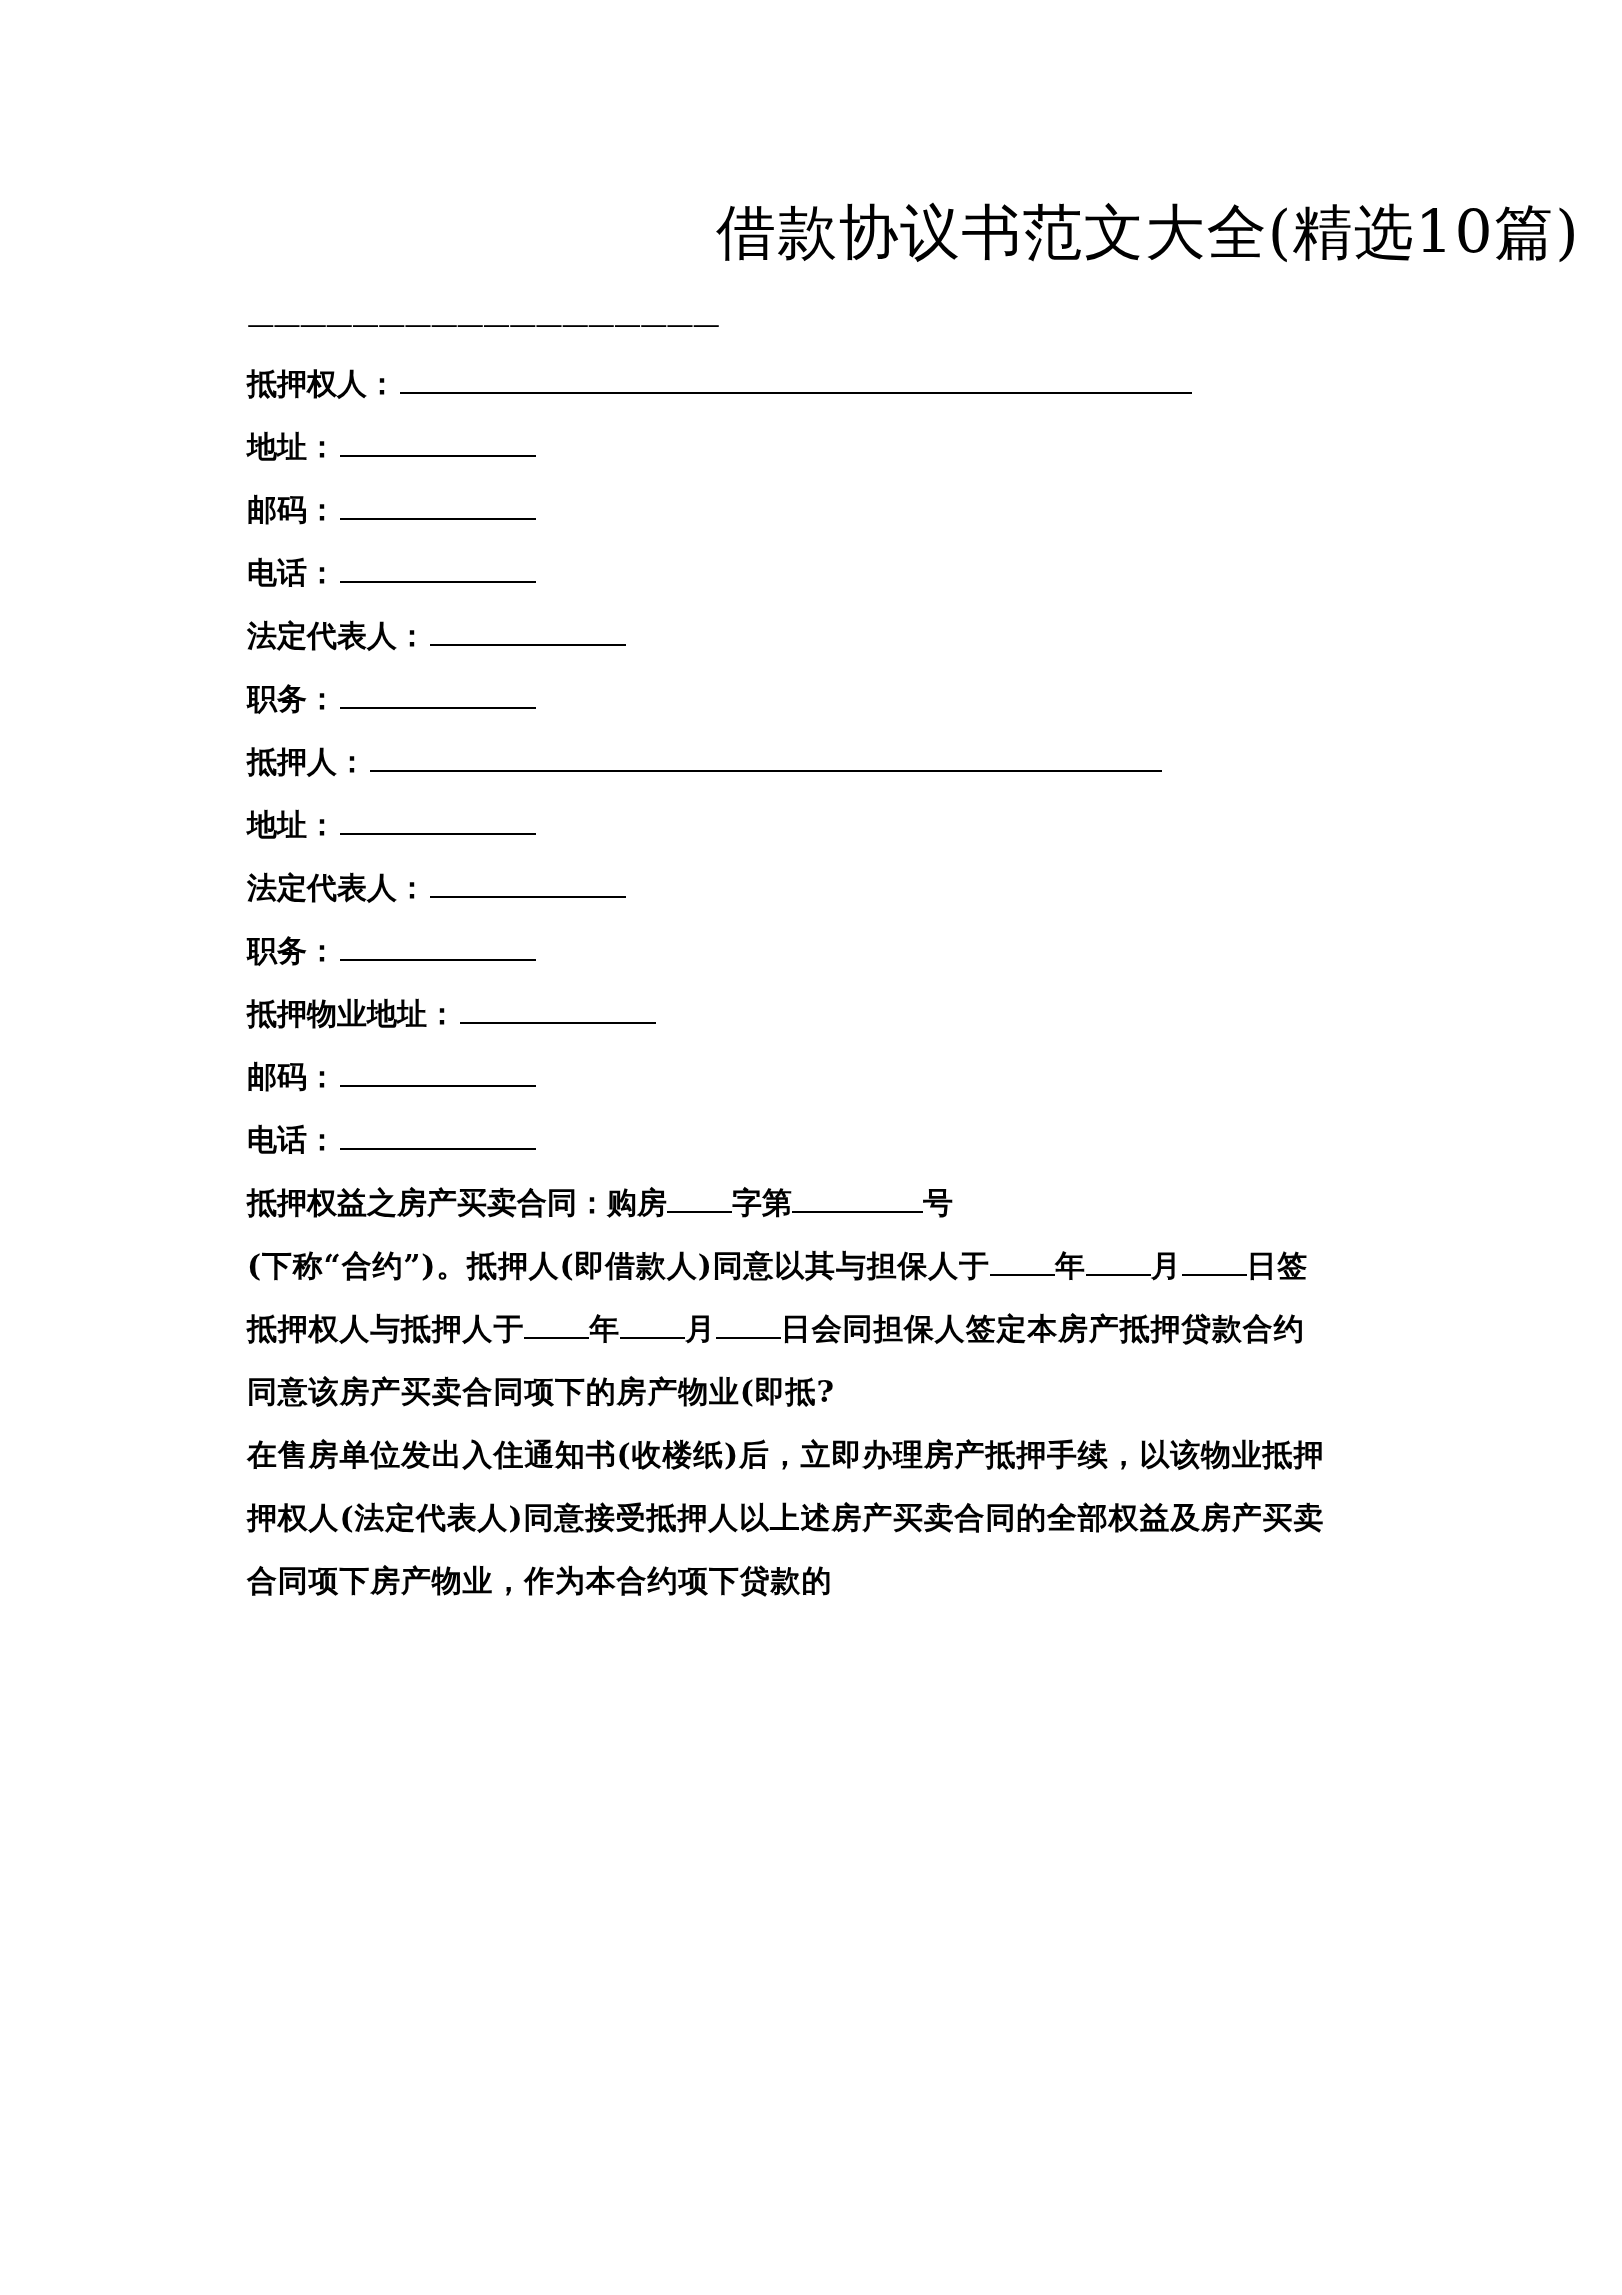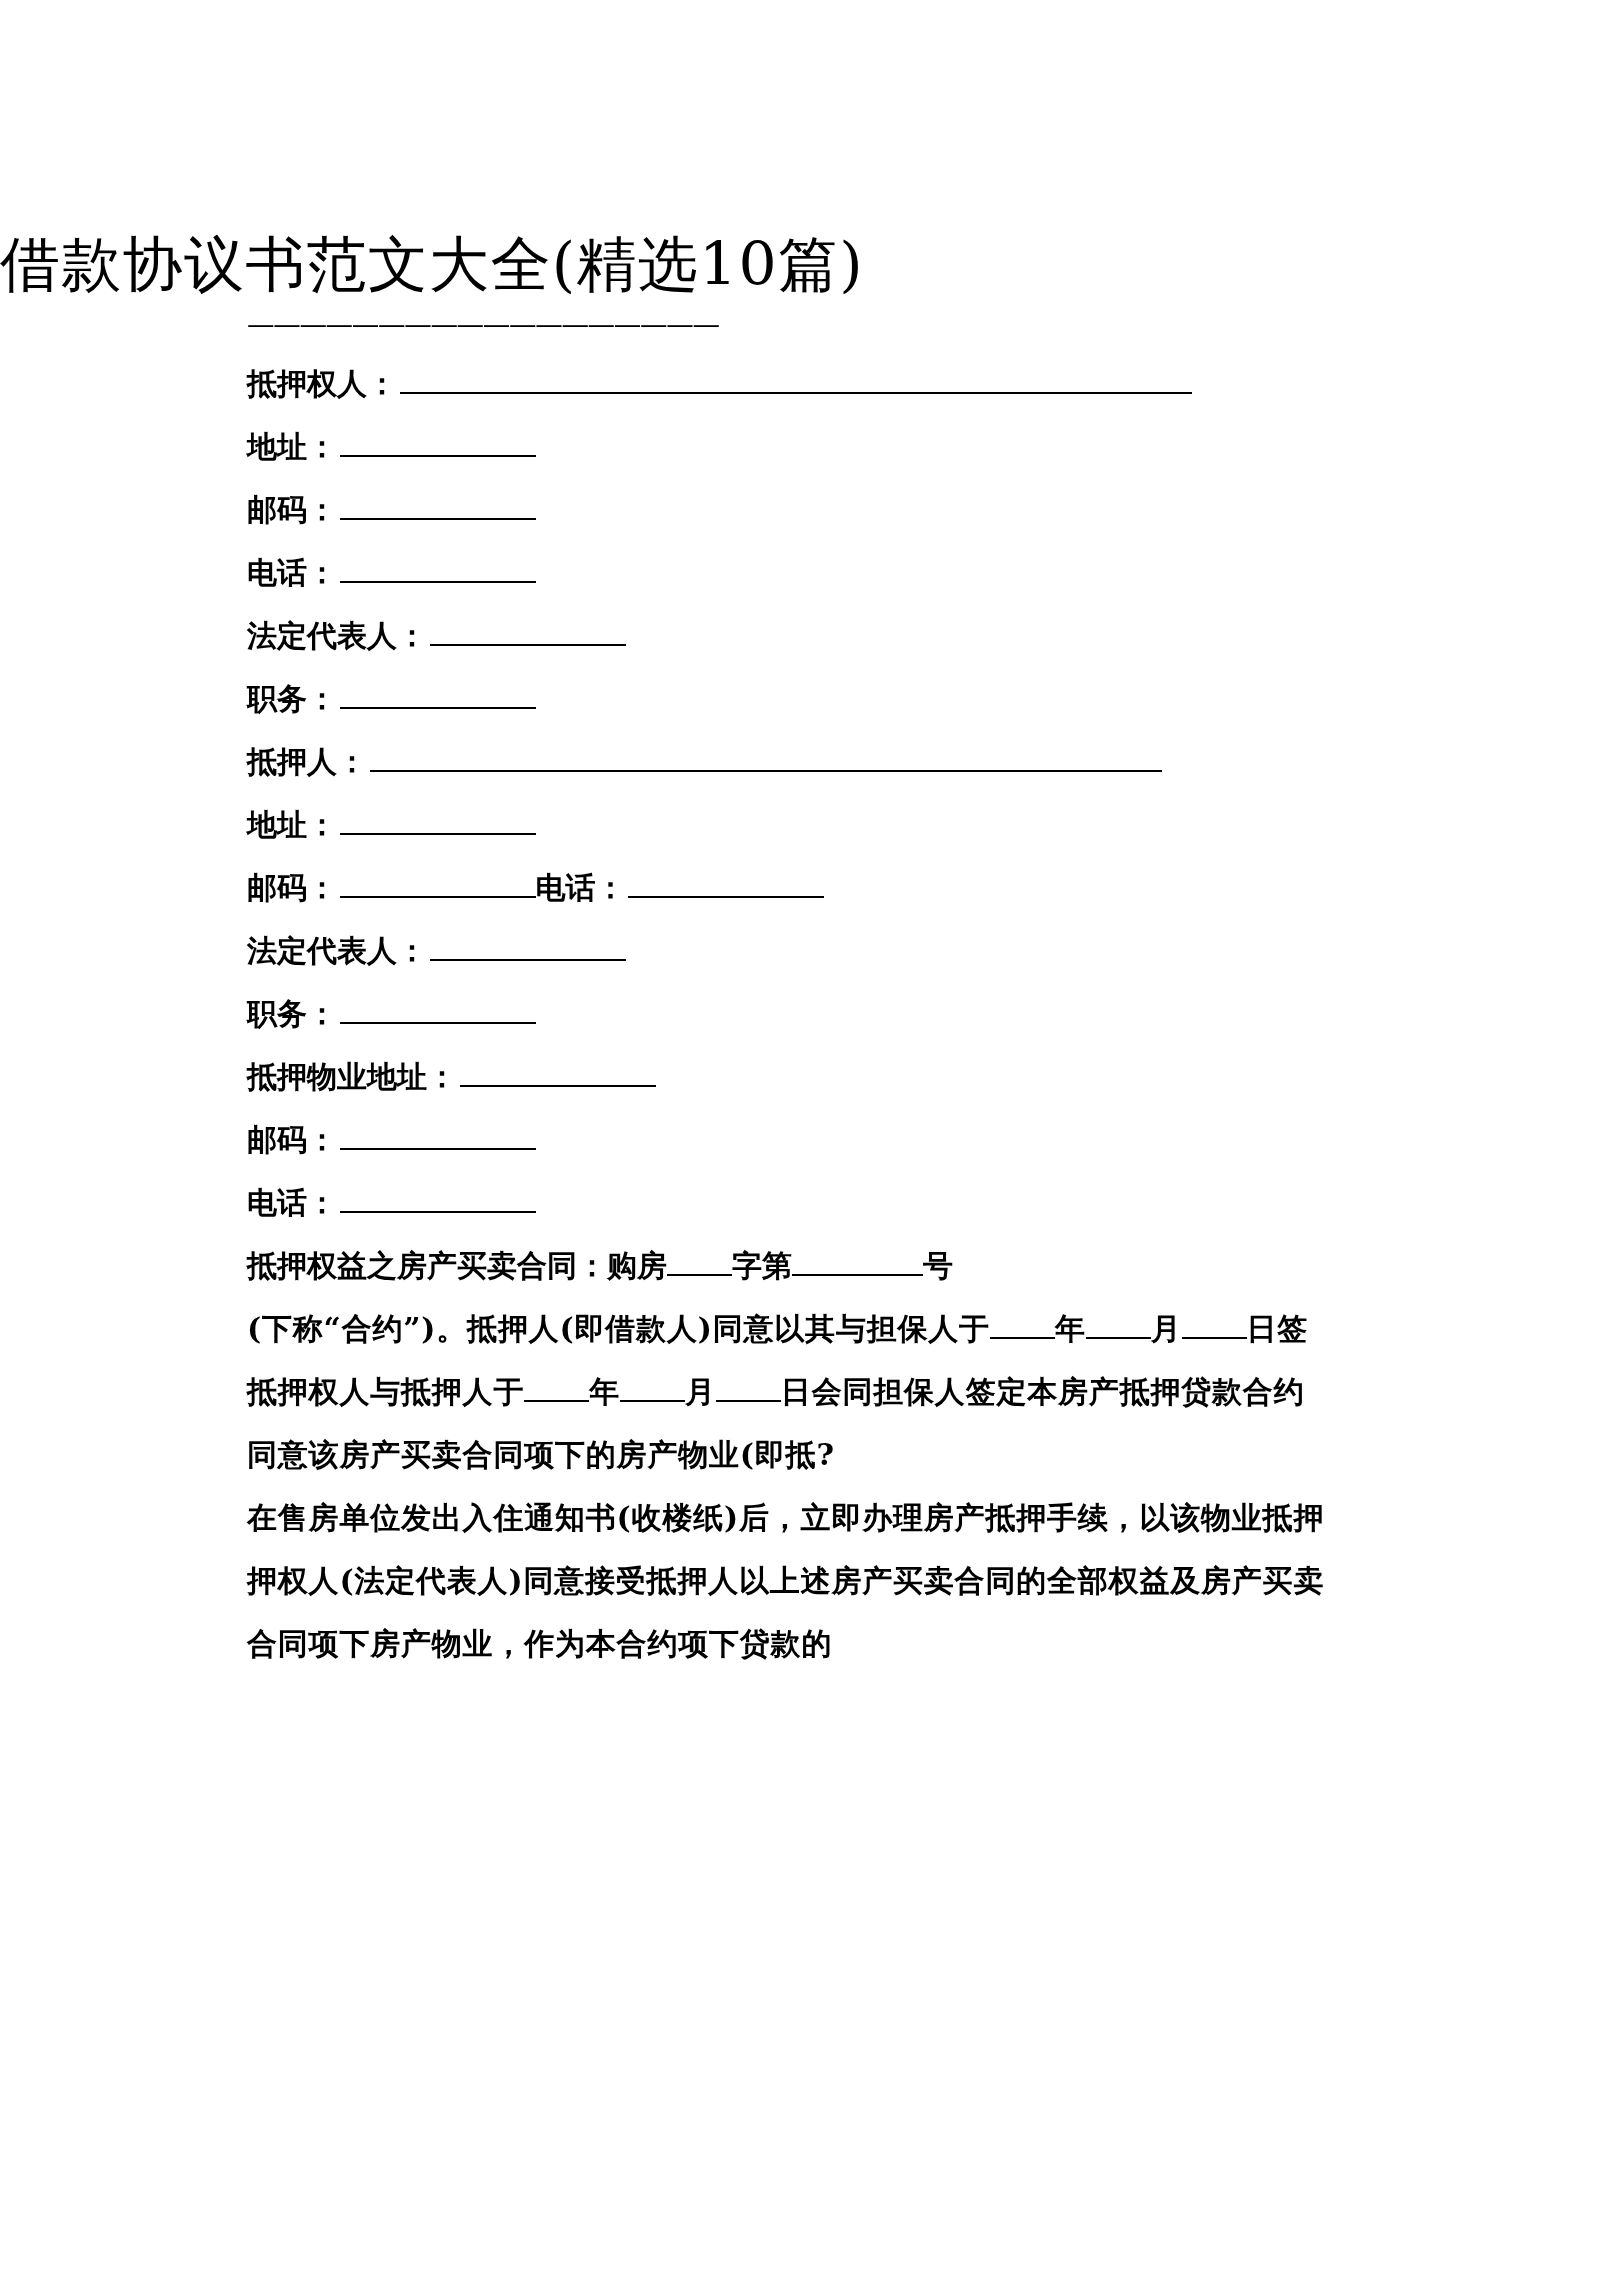--- a/index.html
+++ b/index.html
@@ -1,19 +1,19 @@
 <!DOCTYPE html>
 <html style="font-size:10.5px"><head>
 <meta charset="utf-8">
 <style>
   html, body { margin:0; padding:0; background:#ffffff; }
   body { width:1623px; height:2295px; position:relative; overflow:hidden;
          font-family:"DejaVu Serif","Liberation Serif",serif; color:#000; }
-  .title { position:absolute; left:0; width:1580px; top:196px; text-align:left;
-           font-size:60px; line-height:72px; letter-spacing:1.3px;margin-top:32px; }
+  .title { position:absolute; left:0; width:1580px; top:196px; text-align:right;
+           font-size:60px; line-height:72px; letter-spacing:1.3px; }
   .rule { position:absolute; left:247px; top:308px; font-size:27.5px; letter-spacing:-1.3px;
           line-height:33px; }
   .content { position:absolute; left:247px; top:352px; width:1139px;font-weight:bold; }
   .line { font-size:30px; line-height:63px; height:63px; white-space:nowrap; }
   .blank { display:inline-block; border-bottom:2px solid #000; height:26px; vertical-align:baseline; margin-left:2.6px; }
   .inl { display:inline-block; border-bottom:2px solid #000; height:26px; vertical-align:baseline; }
   .para .line { letter-spacing:0.8px; }
 </style>
 </head>
 <body>
@@ -23,21 +23,20 @@
 
 <div class="content">
   <div class="line"><span>抵押权人：</span><span class="blank" style="width:792px"></span></div>
   <div class="line"><span>地址：</span><span class="blank" style="width:196px"></span></div>
   <div class="line"><span>邮码：</span><span class="blank" style="width:196px"></span></div>
   <div class="line"><span>电话：</span><span class="blank" style="width:196px"></span></div>
   <div class="line"><span>法定代表人：</span><span class="blank" style="width:196px"></span></div>
   <div class="line"><span>职务：</span><span class="blank" style="width:196px"></span></div>
   <div class="line"><span>抵押人：</span><span class="blank" style="width:792px"></span></div>
   <div class="line"><span>地址：</span><span class="blank" style="width:196px"></span></div>
-  <div class="line"><span>邮码：</span><span class="blank" style="width:196px"></span><span>电话：</span><span class="blank" style="width:196px"></span></div>
   <div class="line"><span>法定代表人：</span><span class="blank" style="width:196px"></span></div>
   <div class="line"><span>职务：</span><span class="blank" style="width:196px"></span></div>
   <div class="line"><span>抵押物业地址：</span><span class="blank" style="width:196px"></span></div>
   <div class="line"><span>邮码：</span><span class="blank" style="width:196px"></span></div>
   <div class="line"><span>电话：</span><span class="blank" style="width:196px"></span></div>
   <div class="line"><span>抵押权益之房产买卖合同：购房</span><span class="inl" style="width:65px"></span><span>字第</span><span class="inl" style="width:131px"></span><span>号</span></div>
 
   <div class="para">
     <div class="line"><span>(下称“合约”)。抵押人(即借款人)同意以其与担保人于</span><span class="inl" style="width:65px"></span><span>年</span><span class="inl" style="width:65px"></span><span>月</span><span class="inl" style="width:65px"></span><span>日签</span></div>
     <div class="line"><span>抵押权人与抵押人于</span><span class="inl" style="width:65px"></span><span>年</span><span class="inl" style="width:65px"></span><span>月</span><span class="inl" style="width:65px"></span><span>日会同担保人签定本房产抵押贷款合约</span></div>

